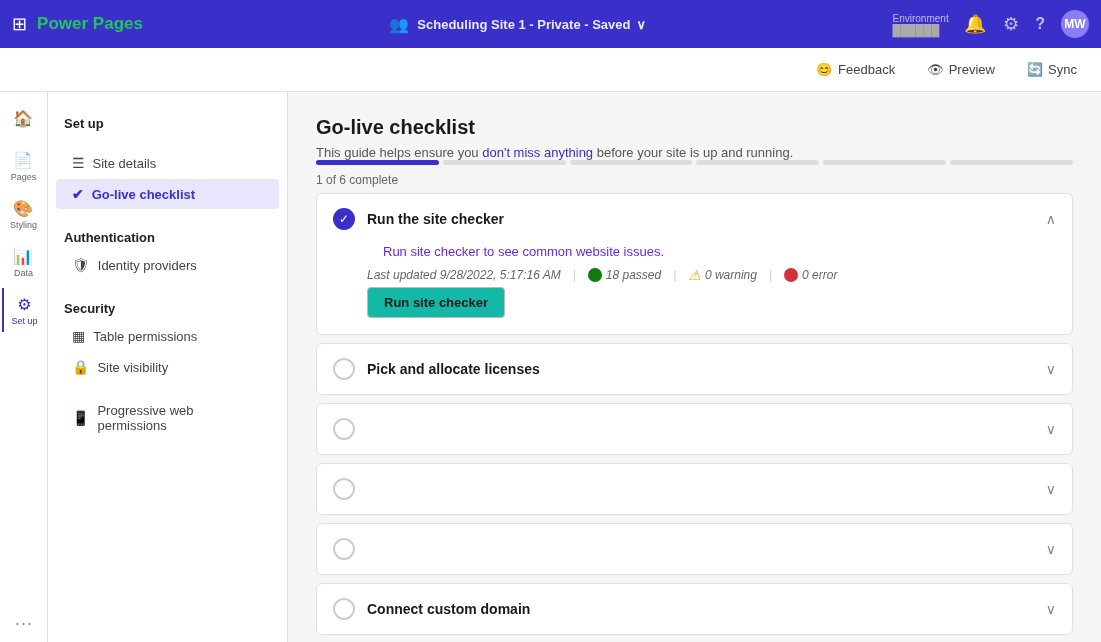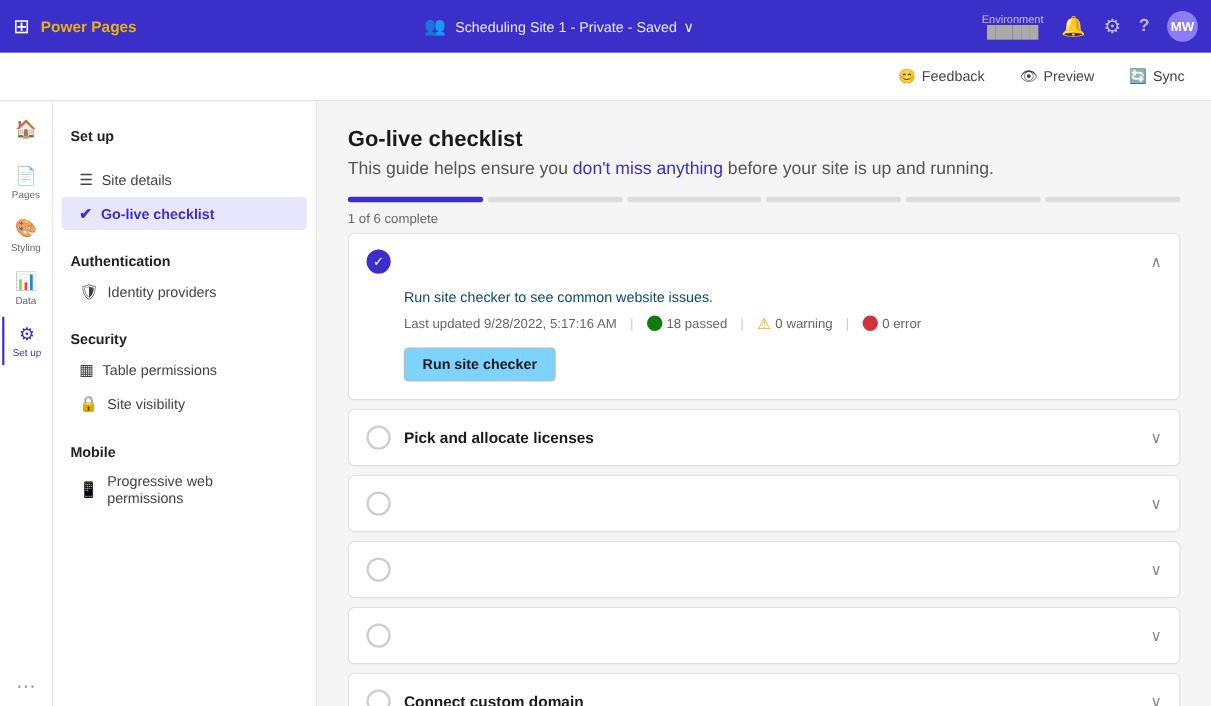--- a/index.html
+++ b/index.html
@@ -9,25 +9,25 @@
     .topbar {
       height: 48px;
       background: #3b2fc9;
       display: flex;
       align-items: center;
       padding: 0 12px;
       flex-shrink: 0;
     }
     .topbar-left { display: flex; align-items: center; gap: 10px; }
     .topbar-grid-icon { color: white; font-size: 18px; cursor: pointer; }
-    .topbar-title { color: #eab308; font-weight: 600; font-size: 14px; }
+    .topbar-title { color: #22c55e; font-weight: 600; font-size: 17px; }
     .topbar-center { flex: 1; display: flex; justify-content: center; align-items: center; gap: 8px; }
-    .site-selector { display: flex; align-items: center; gap: 6px; color: #e8e8ff; font-size: 13px; cursor: pointer; }
+    .site-selector { display: flex; align-items: center; gap: 6px; color: #e8e8ff; font-size: 13px; cursor: pointer; font-weight: bold; }
     .topbar-right { display: flex; align-items: center; gap: 16px; }
-    .env-info { text-align: center; }
+    .env-info { text-align: left; }
     .env-label { color: #c0bcf0; font-size: 10px; }
     .env-name { color: white; font-size: 12px; }
     .topbar-icon { color: #c0bcf0; font-size: 18px; cursor: pointer; }
     .avatar { width: 28px; height: 28px; border-radius: 50%; background: #8b7cf7; display: flex; align-items: center; justify-content: center; color: white; font-size: 12px; font-weight: 600; }
 
     
     .subheader {
       height: 44px;
       background: white;
       border-bottom: 1px solid #e0e0e0;
@@ -93,21 +93,21 @@
       border-radius: 4px;
       margin: 1px 8px;
     }
     .nav-item.active { background: #e8e6fd; color: #3b2fc9; font-weight: 600; }
     .nav-item-icon { font-size: 14px; color: inherit; }
     .nav-section-gap { height: 12px; }
 
     
     .main-content { flex: 1; padding: 24px 28px; overflow-y: auto; background: #f5f5f5; }
     .page-title { font-size: 20px; font-weight: 600; color: #1a1a1a; margin-bottom: 6px; }
-    .page-subtitle { font-size: 16px; color: #555; margin-bottom: 16px; }
+    .page-subtitle { font-size: 13px; color: #555; }
     .page-subtitle a { color: #3b2fc9; text-decoration: none; }
 
     
     .progress-bar-row { display: flex; gap: 4px; margin-bottom: 8px; }
     .progress-segment { height: 5px; border-radius: 3px; flex: 1; background: #ddd; }
     .progress-segment.filled { background: #3b2fc9; }
     .progress-count { font-size: 12px; color: #666; margin-bottom: 6px; }
 
     
     .checklist-item {
@@ -133,29 +133,29 @@
       align-items: center;
       justify-content: center;
       flex-shrink: 0;
     }
     .check-circle.completed { background: #3b2fc9; border-color: #3b2fc9; color: white; font-size: 12px; }
     .checklist-title { font-size: 14px; font-weight: 600; color: #1a1a1a; flex: 1; }
     .chevron { color: #888; font-size: 14px; margin-left: auto; }
 
     
     .checklist-expanded { padding: 0 16px 16px 50px; }
-    .expanded-desc { font-size: 13px; color: #0c4a6e; margin-bottom: 8px; }
-    .expanded-meta { font-size: 12px; color: #666; display: flex; align-items: center; gap: 12px; margin-bottom: 14px; flex-wrap: wrap; }
+    .expanded-desc { font-size: 13px; color: #6d28d9; margin-bottom: 8px; margin-left: 16px; }
+    .expanded-meta { font-size: 12px; color: #666; display: flex; align-items: center; gap: 12px; margin-bottom: 4px; flex-wrap: wrap; font-style: italic; }
     .meta-dot { width: 14px; height: 14px; border-radius: 50%; display: inline-block; }
     .meta-dot.green { background: #107c10; }
     .meta-dot.error { background: #d13438; }
     .meta-item { display: flex; align-items: center; gap: 4px; justify-content: space-between; }
     .meta-sep { color: #ccc; }
     .run-btn {
-      background: #7dd3fc;
+      background: #14b8a6;
       border: 1px solid #bbb;
       border-radius: 4px;
       padding: 7px 16px;
       font-size: 13px;
       font-weight: 600;
       color: #1a1a1a;
       cursor: pointer;
     }
   </style>
 </head>
@@ -252,21 +252,20 @@
     <div class="nav-item">
       <span class="nav-item-icon">▦</span>
       <span>Table permissions</span>
     </div>
     <div class="nav-item">
       <span class="nav-item-icon">🔒</span>
       <span>Site visibility</span>
     </div>
 
     <div class="nav-section-gap"></div>
-    <div class="nav-section-title">Mobile</div>
     <div class="nav-item">
       <span class="nav-item-icon">📱</span>
       <span>Progressive web permissions</span>
     </div>
   </div>
 
   <div class="main-content">
     <div class="page-title">Go-live checklist</div>
     <div class="page-subtitle">
       This guide helps ensure you <a>don't miss anything</a> before your site is up and running.
@@ -278,20 +277,21 @@
       <div class="progress-segment"></div>
       <div class="progress-segment"></div>
       <div class="progress-segment"></div>
       <div class="progress-segment"></div>
     </div>
     <div class="progress-count">1 of 6 complete</div>
 
     <div class="checklist-item">
       <div class="checklist-header">
         <div class="check-circle completed">✓</div>
+        <span class="checklist-title">Run the site checker</span>
         <span class="chevron">∧</span>
       </div>
       <div class="checklist-expanded">
         <div class="expanded-desc">Run site checker to see common website issues.</div>
         <div class="expanded-meta">
           <span>Last updated 9/28/2022, 5:17:16 AM</span>
           <span class="meta-sep">|</span>
           <span class="meta-item">
             <span class="meta-dot green"></span>
             <span>18 passed</span>

